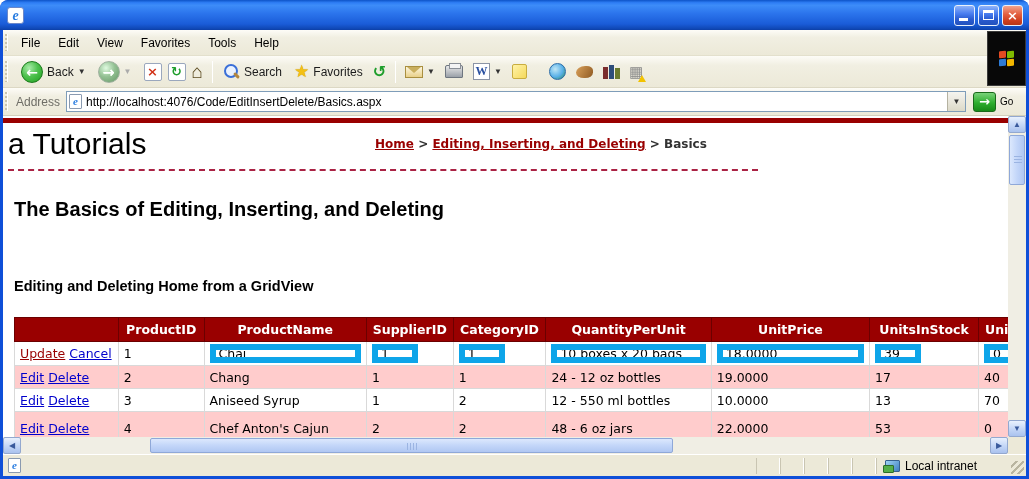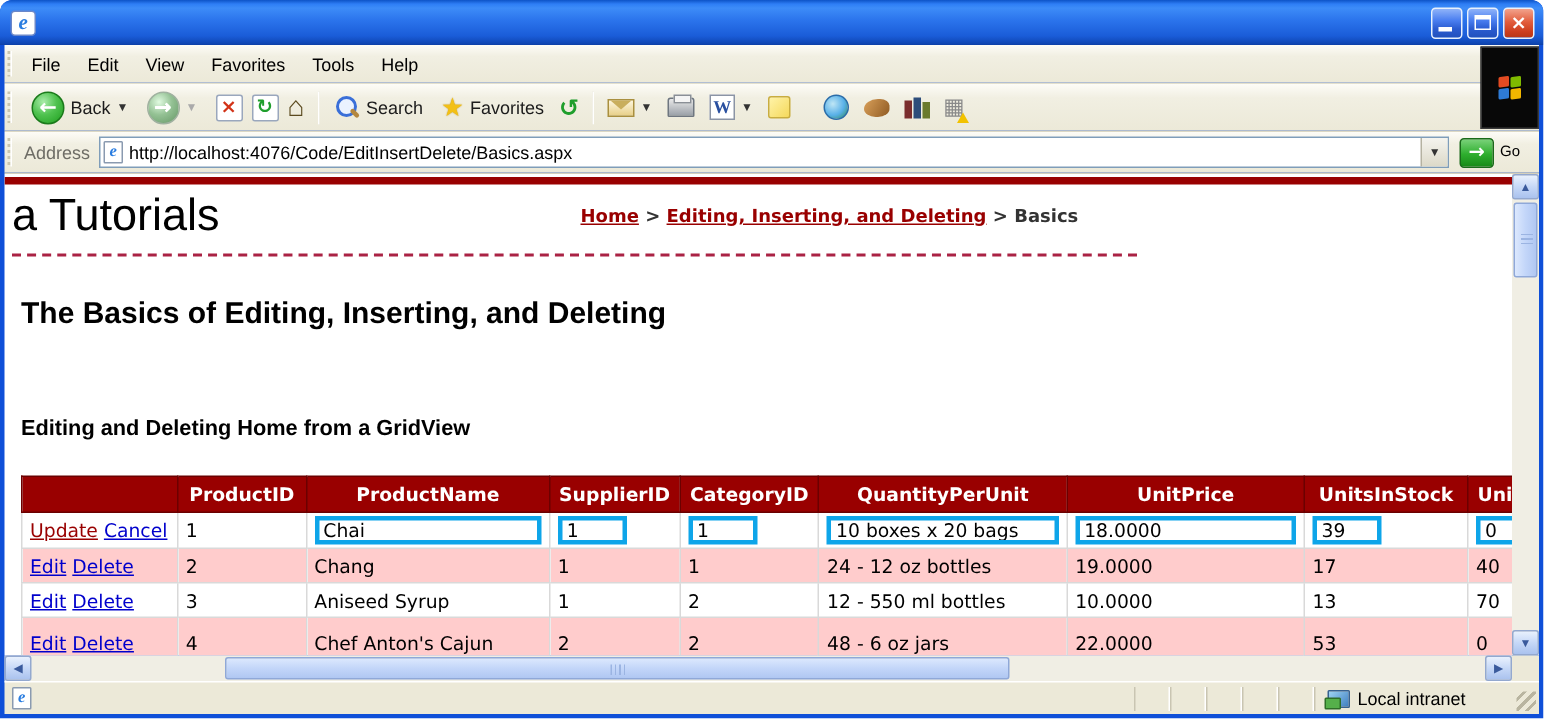--- a/index.html
+++ b/index.html
@@ -73,40 +73,40 @@
   .addr-url { font-size:12px; color:#000; flex:1 1 auto; white-space:nowrap; overflow:hidden; }
   .addr-drop { width:18px; height:19px; background:linear-gradient(180deg,#f5f4ef,#dcd9c8); border-left:1px solid #b5b2a1; text-align:center; font-size:8px; line-height:19px; color:#333; }
   .go-btn { width:23px; height:20px; margin:0 4px 0 7px; border:1px solid #1a6a1a; border-radius:3px;
     background:linear-gradient(180deg,#79d279 0%,#2eae2e 55%,#188a18 100%); color:#fff; font:bold 13px/18px "DejaVu Sans",sans-serif; text-align:center; }
   .go-label { font-size:10px; color:#000; }
 
   
   .viewport { position:absolute; left:3px; top:116px; width:1005px; height:321px; background:#fff; overflow:hidden; }
   .rule-top { position:absolute; left:0; top:2px; width:1005px; height:5px; background:#990000; }
   .site-title { position:absolute; left:5px; top:11px; font:400 30px "Liberation Sans",sans-serif; color:#000; }
-  .breadcrumb { position:absolute; left:384px; top:21px; font:bold 12px "DejaVu Sans",sans-serif; color:#333; }
+  .breadcrumb { position:absolute; left:372px; top:21px; font:bold 12px "DejaVu Sans",sans-serif; color:#333; }
   .bc-link { color:#990000; text-decoration:underline; }
   .bc-sep { color:#333; }
   .dashed-rule { position:absolute; left:5px; top:53px; width:750px; border-top:2px dashed #aa2244; }
   .h1 { position:absolute; left:11px; top:82px; font:bold 20px "Liberation Sans",sans-serif; color:#000; }
   .h2 { position:absolute; left:11px; top:162px; font:bold 14.5px "Liberation Sans",sans-serif; color:#000; }
 
   
   table.grid { position:absolute; left:11px; top:201px; border-collapse:collapse; table-layout:fixed; width:1076px;
     font:12.5px "DejaVu Sans",sans-serif; color:#000; }
   .grid th { background:#990000; color:#fff; font-weight:bold; text-align:center; height:22px; border:1px solid #6b0000; padding:4px 2px; }
   .grid th.last { text-align:left; padding-left:6px; }
   .grid td { border:1px solid #d9d9d9; padding:1px 5px; height:23px; background:#fff; vertical-align:middle; white-space:nowrap; overflow:hidden; }
   .grid tr.alt td { background:#ffcccc; }
   .grid tr.editrow td { height:24px; }
   .grid tr.clipped td { height:34px; }
   .grid a { text-decoration:underline; }
   a.lnk-blue { color:#0000cc; }
   a.lnk-maroon { color:#990000; }
-  .grid input { width:100%; height:19px; border:3px solid #0ea5e9; font:12.5px "DejaVu Sans",sans-serif; padding:0 3px; background:#fff; color:#000; }
+  .grid input { width:100%; height:19px; border:6px solid #0ea5e9; font:12.5px "DejaVu Sans",sans-serif; padding:0 3px; background:#fff; color:#000; }
   .grid input.narrow { width:46px; }
 
   
   .vscroll { position:absolute; left:1008px; top:116px; width:18px; height:321px; background:#f0eee4; }
   .hscroll { position:absolute; left:3px; top:437px; width:1005px; height:17px; background:#f0eee4; }
   .sbtn { position:absolute; background:linear-gradient(180deg,#e9f1fd,#c6d8f7 50%,#aac2ee); border:1px solid #93a8cf; border-radius:2px;
     color:#3a5a9c; font-size:8px; text-align:center; }
   .vscroll .sbtn { left:0; width:18px; height:17px; line-height:16px; }
   .hscroll .sbtn { top:0; width:18px; height:17px; line-height:15px; }
   .vthumb { position:absolute; left:1px; top:19px; width:16px; height:50px; border:1px solid #8fa8d8; border-radius:2px;

